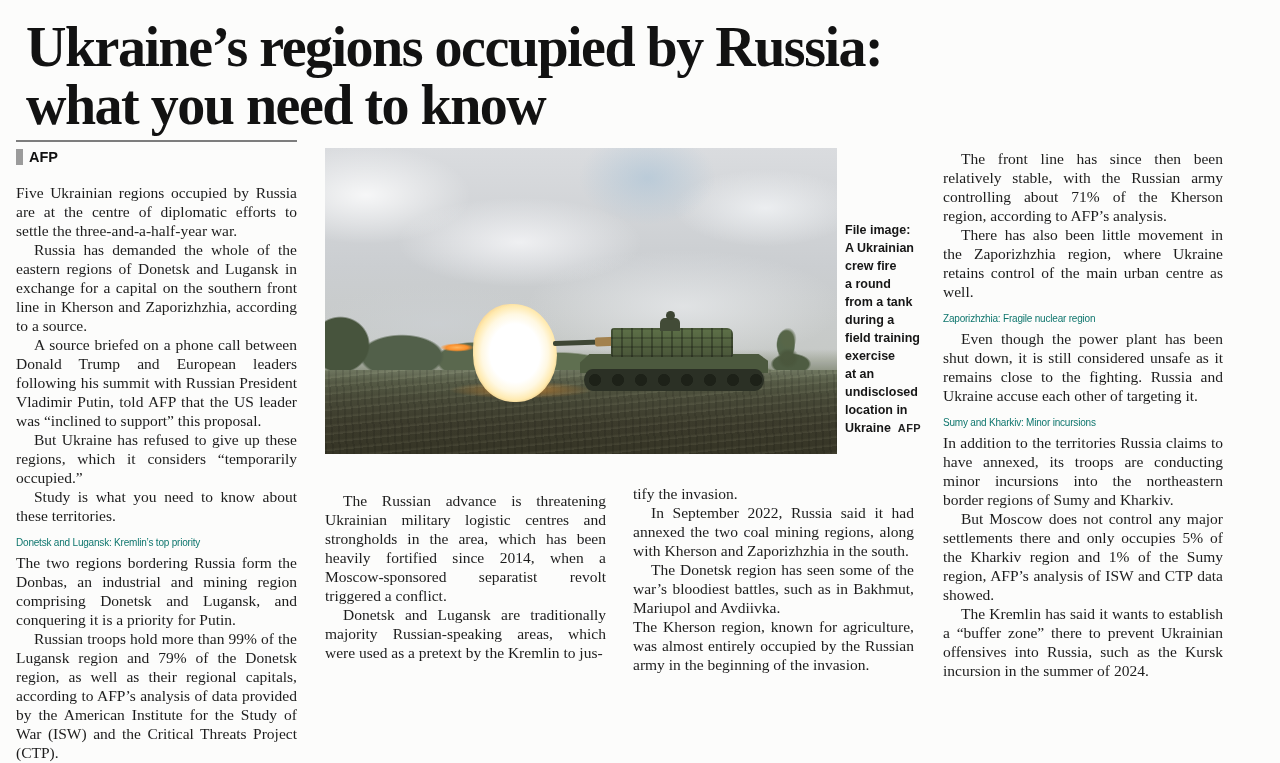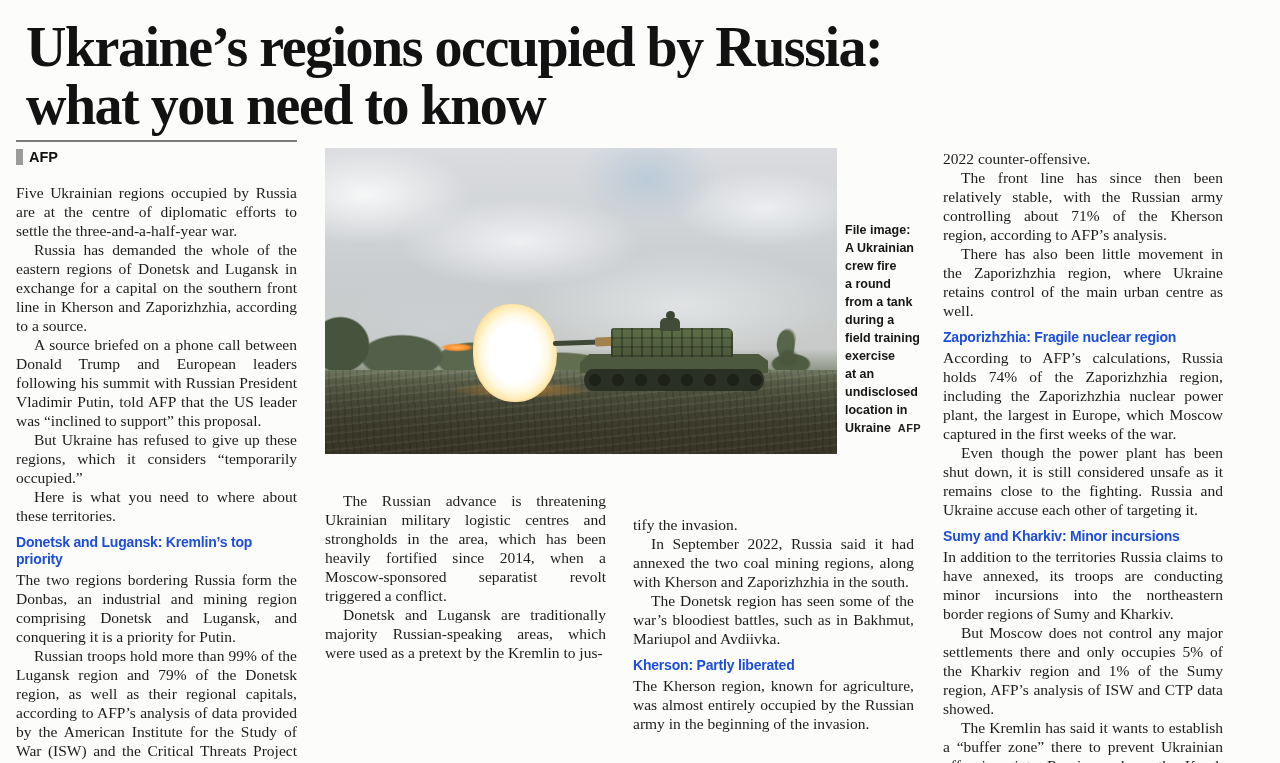--- a/index.html
+++ b/index.html
@@ -7,31 +7,31 @@
         font-family:"Liberation Serif",serif;color:#1c1c1c;}
   
   .headline{position:absolute;left:14px;top:6px;width:1130px;margin:12px;
             font-family:"Liberation Serif",serif;font-weight:bold;
             font-size:56px;line-height:58px;letter-spacing:-1.5px;color:#121212;
             white-space:pre-line;}
   
   .col{position:absolute;font-size:15.5px;line-height:19px;text-align:justify;}
   .col1{left:16px;top:140px;width:281px;}
   .col2{left:325px;top:491px;width:281px;}
-  .col3{left:633px;top:515px;width:281px;}
+  .col3{left:633px;top:484px;width:281px;}
   .col4{left:943px;top:149px;width:280px;}
   .kicker-rule{border-top:2px solid #7d7d7d;width:100%;height:0;}
   .kicker{margin-top:4px;height:22px;font-family:"Liberation Sans",sans-serif;
           font-weight:bold;font-size:14.5px;color:#111;display:flex;align-items:center;}
   .kicker-block{display:inline-block;width:7px;height:16px;background:#9b9b9b;margin-right:6px;}
   .col1 .blocks{margin-top:15px;}
   .para{margin:0;}
   .para.indent{text-indent:18px;}
-  .subhead{margin:9px 0 2px;font-family:"Liberation Sans",sans-serif;font-weight:bold;
-           font-size:14px;line-height:17px;letter-spacing:-0.2px;color:#1d4ed8;text-align:left;}
+  .subhead{margin:9px 0 2px;font-family:"Liberation Sans",sans-serif;font-weight:normal;
+           font-size:10px;line-height:17px;letter-spacing:-0.2px;color:#0f766e;text-align:left;}
   
   .photo{position:absolute;left:325px;top:148px;width:512px;height:306px;overflow:hidden;
          background:#c6c8ca;}
   .ph-sky{position:absolute;left:0;top:0;width:512px;height:214px;
     background:
       radial-gradient(ellipse 95px 65px at 63% 14%, rgba(168,194,214,.6), transparent 72%),
       radial-gradient(ellipse 150px 70px at 8% 22%, rgba(255,255,255,.8), transparent 70%),
       radial-gradient(ellipse 170px 62px at 38% 44%, rgba(250,250,252,.75), transparent 72%),
       radial-gradient(ellipse 130px 55px at 86% 28%, rgba(242,244,246,.8), transparent 70%),
       radial-gradient(ellipse 210px 75px at 70% 74%, rgba(234,236,238,.7), transparent 75%),
@@ -103,21 +103,21 @@
     <div class="kicker">
       <span class="kicker-block" style="background: rgb(155, 155, 155);"></span>
       <span>AFP</span>
     </div>
     <div class="blocks">
 
     <div class="para">Five Ukrainian regions occupied by Russia are at the centre of diplomatic efforts to settle the three-and-a-half-year war.</div>
         <div class="para indent">Russia has demanded the whole of the eastern regions of Donetsk and Lugansk in exchange for a capital on the southern front line in Kherson and Zaporizhzhia, according to a source.</div>
         <div class="para indent">A source briefed on a phone call between Donald Trump and European leaders following his summit with Russian President Vladimir Putin, told AFP that the US leader was “inclined to support” this proposal.</div>
         <div class="para indent">But Ukraine has refused to give up these regions, which it considers “temporarily occupied.”</div>
-        <div class="para indent">Here is what you need to where about these territories.</div>
+        <div class="para indent">Study is what you need to know about these territories.</div>
         <div class="subhead">Donetsk and Lugansk: Kremlin’s top priority</div>
         <div class="para">The two regions bordering Russia form the Donbas, an industrial and mining region comprising Donetsk and Lugansk, and conquering it is a priority for Putin.</div>
         <div class="para indent">Russian troops hold more than 99% of the Lugansk region and 79% of the Donetsk region, as well as their regional capitals, according to AFP’s analysis of data provided by the American Institute for the Study of War (ISW) and the Critical Threats Project (CTP).</div>
       </div>
   </div>
 
   <div class="photo">
     <div class="ph-sky"></div>
     <div class="ph-trees"></div>
     <div class="ph-field"></div>
@@ -153,31 +153,28 @@
 
       <div class="para indent">The Russian advance is threatening Ukrainian military logistic centres and strongholds in the area, which has been heavily fortified since 2014, when a Moscow-sponsored separatist revolt triggered a conflict.</div>
       <div class="para indent">Donetsk and Lugansk are traditionally majority Russian-speaking areas, which were used as a pretext by the Kremlin to jus-</div>
     </div>
 
   <div class="col col3">
 
   <div class="para">tify the invasion.</div>
       <div class="para indent">In September 2022, Russia said it had annexed the two coal mining regions, along with Kherson and Zaporizhzhia in the south.</div>
       <div class="para indent">The Donetsk region has seen some of the war’s bloodiest battles, such as in Bakhmut, Mariupol and Avdiivka.</div>
-      <div class="subhead">Kherson: Partly liberated</div>
       <div class="para">The Kherson region, known for agriculture, was almost entirely occupied by the Russian army in the beginning of the invasion.</div>
     </div>
 
   <div class="col col4">
 
-  <div class="para">2022 counter-offensive.</div>
       <div class="para indent">The front line has since then been relatively stable, with the Russian army controlling about 71% of the Kherson region, according to AFP’s analysis.</div>
       <div class="para indent">There has also been little movement in the Zaporizhzhia region, where Ukraine retains control of the main urban centre as well.</div>
       <div class="subhead">Zaporizhzhia: Fragile nuclear region</div>
-      <div class="para">According to AFP’s calculations, Russia holds 74% of the Zaporizhzhia region, including the Zaporizhzhia nuclear power plant, the largest in Europe, which Moscow captured in the first weeks of the war.</div>
       <div class="para indent">Even though the power plant has been shut down, it is still considered unsafe as it remains close to the fighting. Russia and Ukraine accuse each other of targeting it.</div>
       <div class="subhead">Sumy and Kharkiv: Minor incursions</div>
       <div class="para">In addition to the territories Russia claims to have annexed, its troops are conducting minor incursions into the northeastern border regions of Sumy and Kharkiv.</div>
       <div class="para indent">But Moscow does not control any major settlements there and only occupies 5% of the Kharkiv region and 1% of the Sumy region, AFP’s analysis of ISW and CTP data showed.</div>
       <div class="para indent">The Kremlin has said it wants to establish a “buffer zone” there to prevent Ukrainian offensives into Russia, such as the Kursk incursion in the summer of 2024.</div>
     </div>
 
 </div>
 
 </body></html>

